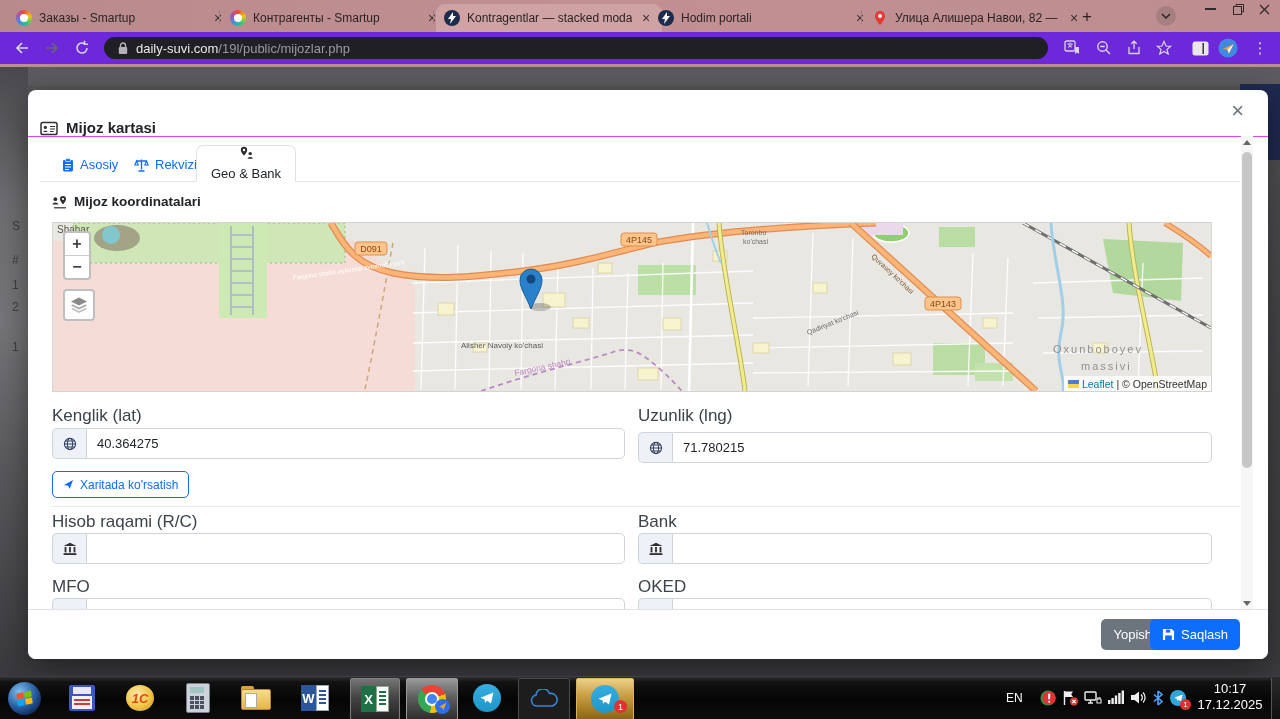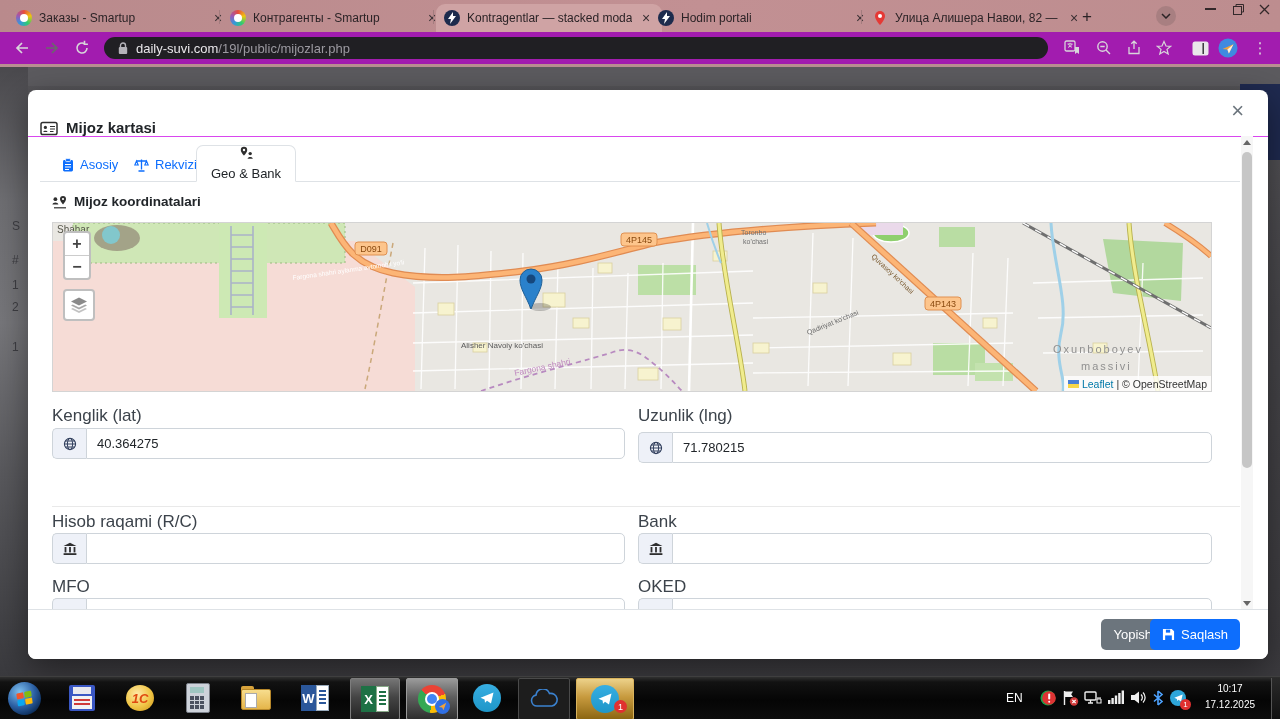--- a/index.html
+++ b/index.html
@@ -9,21 +9,21 @@
   #tabstrip{position:absolute;left:0;top:0;width:1280px;height:32px;background:linear-gradient(90deg,#b98a8c,#c29093 55%,#bd8d8f);}
   .tab{position:absolute;top:4px;height:28px;display:flex;align-items:center;padding:0 8px;font-size:12px;color:#2b2326;border-radius:9px 9px 0 0;}
   .tab.active{background:#cfa3a4;}
   .tab .fav{width:16px;height:16px;margin-right:7px;flex:0 0 16px;}
   .tab .ttl{flex:1;white-space:nowrap;overflow:hidden;}
   .tab .tclose{margin-left:6px;color:#3a3034;font-size:14px;line-height:14px;width:16px;text-align:center;border-radius:8px;}
   .tabsep{position:absolute;top:10px;width:1px;height:14px;background:#a37c7e;}
   .circlelogo{width:16px;height:16px;border-radius:50%;background:conic-gradient(#e84c3d,#f1c40f,#2ecc71,#3498db,#9b59b6,#e84c3d);position:relative;}
   .circlelogo:after{content:"";position:absolute;left:4px;top:4px;width:8px;height:8px;border-radius:50%;background:#fff;}
   .darkfav{width:16px;height:16px;border-radius:50%;background:#1d2b4d;display:flex;align-items:center;justify-content:center;}
-  #toolbar{position:absolute;left:0;top:32px;width:1280px;height:32px;background:#a21caf;text-decoration:underline;}
+  #toolbar{position:absolute;left:0;top:32px;width:1280px;height:32px;background:#6d28d9;text-decoration:underline;}
   .tbico{position:absolute;top:6px;width:20px;height:20px;display:flex;align-items:center;justify-content:center;}
   #urlpill{position:absolute;left:104px;top:5px;width:944px;height:22px;border-radius:12px;background:#201f23;display:flex;align-items:center;font-size:13px;}
   #urlpill .dom{color:#e9e7ea;}
   #urlpill .pth{color:#9b99a0;}
   
   #pagearea{position:absolute;left:0;top:64px;width:1280px;height:612px;background:linear-gradient(#57565a,#48474b 40%,#3c3b3f);}
   #pinkline{position:absolute;left:0;top:0;width:1280px;height:3px;background:#b98f91;}
   #leftstrip{position:absolute;left:0;top:3px;width:28px;height:609px;background:linear-gradient(#4a494d 0%,#6f6f73 22%,#77777b 42%,#5a5a5e 66%,#3a3a3e 100%);}
   .bgfrag{position:absolute;left:12px;color:#3f3f44;font-size:12px;}
   .navybar{position:absolute;background:#1f2a50;}
@@ -66,21 +66,21 @@
   .tkbtn.framed{border:1px solid #7d7d7d;background:linear-gradient(#757575,#454545 45%,#242424);}
   .tkbtn.framed2{border:1px solid #9a9a9a;background:linear-gradient(#9a9a9a,#5e5e5e 45%,#2e2e2e);}
   .tkbtn.dark{border:1px solid #4a4a4a;background:#1d1d1d;}
   .tkbtn.gold{border:1px solid #d9b35c;background:linear-gradient(#ecd189,#c79a3e 45%,#8c6612);}
   .chromeball{width:28px;height:28px;border-radius:50%;background:conic-gradient(from -50deg,#ea4335 0 33%,#fbbc05 0 66%,#34a853 0 100%);position:relative;}
   .chromeball:before{content:"";position:absolute;left:7px;top:7px;width:14px;height:14px;border-radius:50%;background:#fff;}
   .chromeball:after{content:"";position:absolute;left:9px;top:9px;width:10px;height:10px;border-radius:50%;background:#4285f4;}
   .tgball{width:28px;height:28px;border-radius:50%;background:linear-gradient(#37aee2,#1e96c8);display:flex;align-items:center;justify-content:center;}
   .badge{position:absolute;width:13px;height:13px;border-radius:50%;background:#e03030;color:#fff;font-size:9px;display:flex;align-items:center;justify-content:center;}
   .trayico{position:absolute;top:13px;}
-  #clock{position:absolute;left:1196px;top:4px;width:68px;text-align:center;color:#fff;font-size:10px;line-height:16px;}
+  #clock{position:absolute;left:1196px;top:4px;width:68px;text-align:center;color:#fff;font-size:13px;line-height:16px;}
   #showdesk{position:absolute;left:1271px;top:1px;width:9px;height:42px;border-left:1px solid #555;background:linear-gradient(#2a2a2a,#101010);}
   svg{display:block;}
 </style>
 </head>
 <body>
 
 <div id="screen">
 
   <div id="tabstrip">
     <div class="tab" style="left:8px;width:210px;">
@@ -410,20 +410,26 @@
         <span class="iprefix">
           <svg width="14" height="14" viewBox="0 0 14 14">
               <circle cx="7" cy="7" r="5.6" stroke="#32405e" stroke-width="1.1" fill="none"></circle>
               <ellipse cx="7" cy="7" rx="2.6" ry="5.6" stroke="#32405e" stroke-width="1" fill="none"></ellipse>
               <path d="M1.4,7 h11.2 M2.3,4 h9.4 M2.3,10 h9.4" stroke="#32405e" stroke-width="1" fill="none"></path>
             </svg>
         </span>
         <input class="ifield" value="71.780215" style="">
       </div>
 
+      <div id="showmapbtn">
+        <svg width="11" height="11" viewBox="0 0 12 12">
+            <path d="M1,6.5 L11,1 L7.2,11 L5.6,7.4 Z" fill="#0d6efd"></path>
+          </svg>
+        <span>Xaritada ko'rsatish</span>
+      </div>
 
       <div class="hdivider" style="top:324px;"></div>
 
       <div class="flabel" style="left:24px;top:330px;">Hisob raqami (R/C)</div>
       <div class="flabel" style="left:610px;top:330px;">Bank</div>
       <div class="igroup" style="left:24px;top:351px;width:573px;">
         <span class="iprefix">
           <svg width="14" height="14" viewBox="0 0 14 14">
               <path d="M7,0.8 L13.4,4 H0.6 Z" fill="#2f2f2f"></path>
               <rect x="1.6" y="5" width="1.8" height="5.4" fill="#2f2f2f"></rect>

